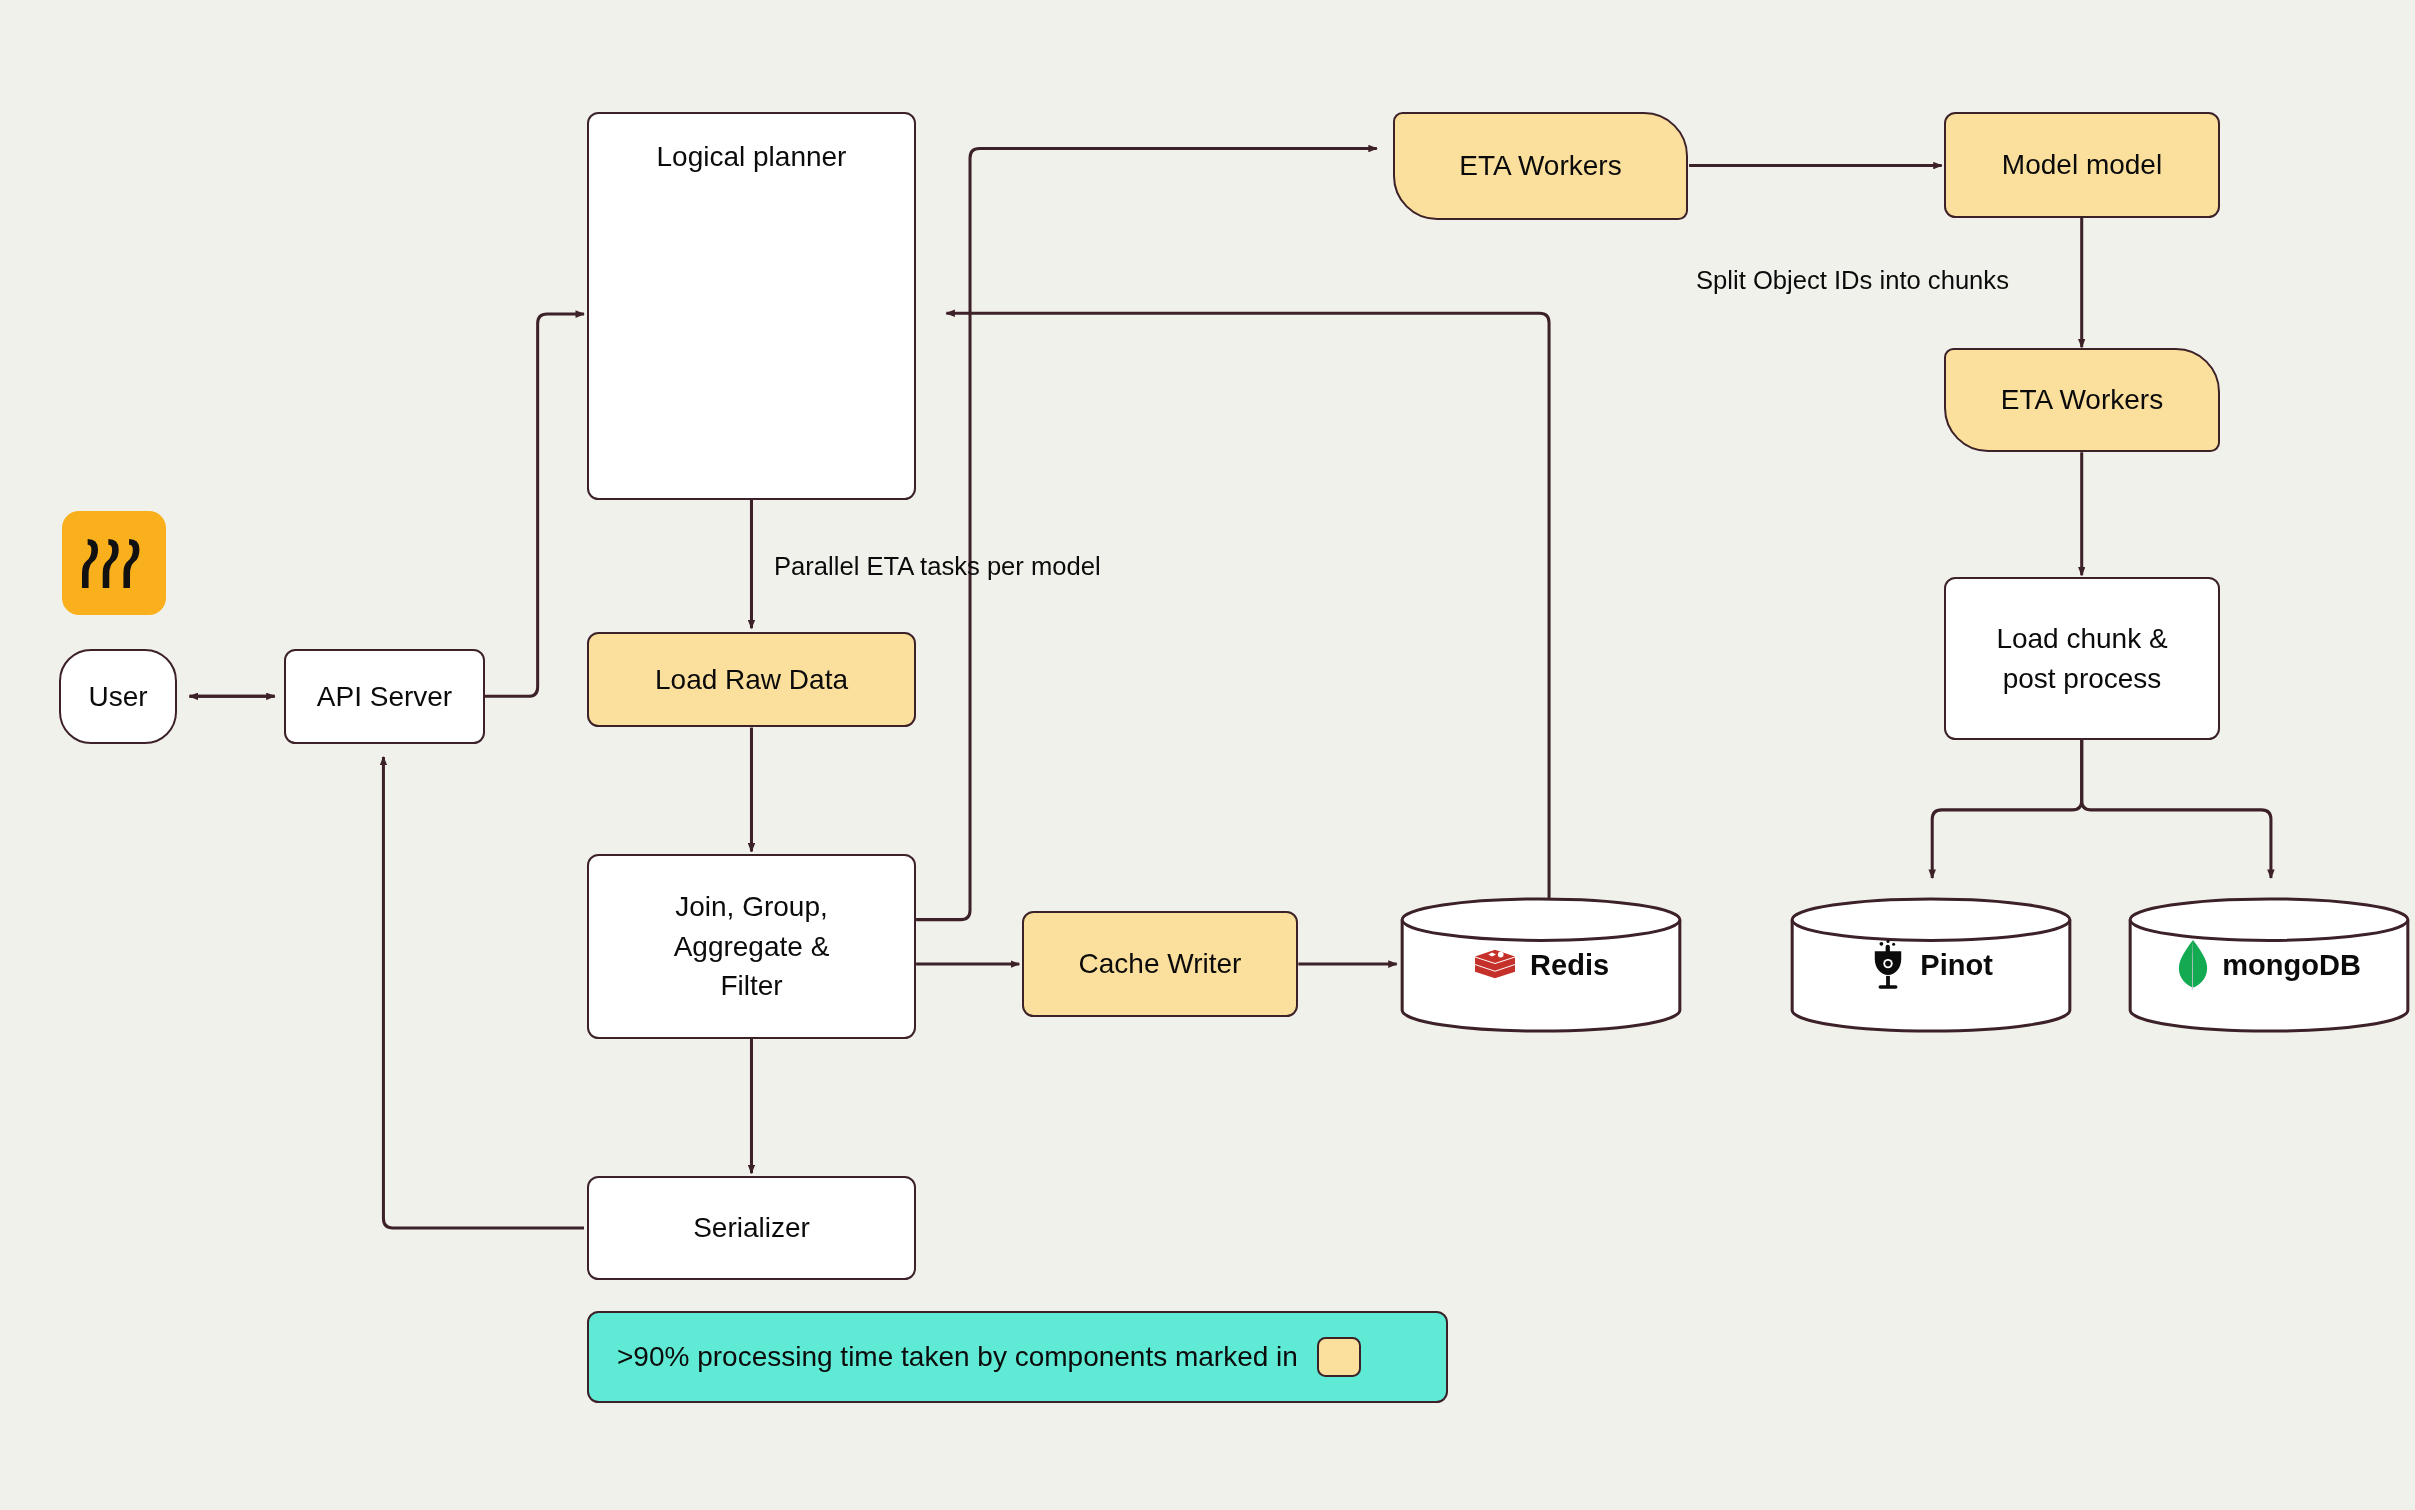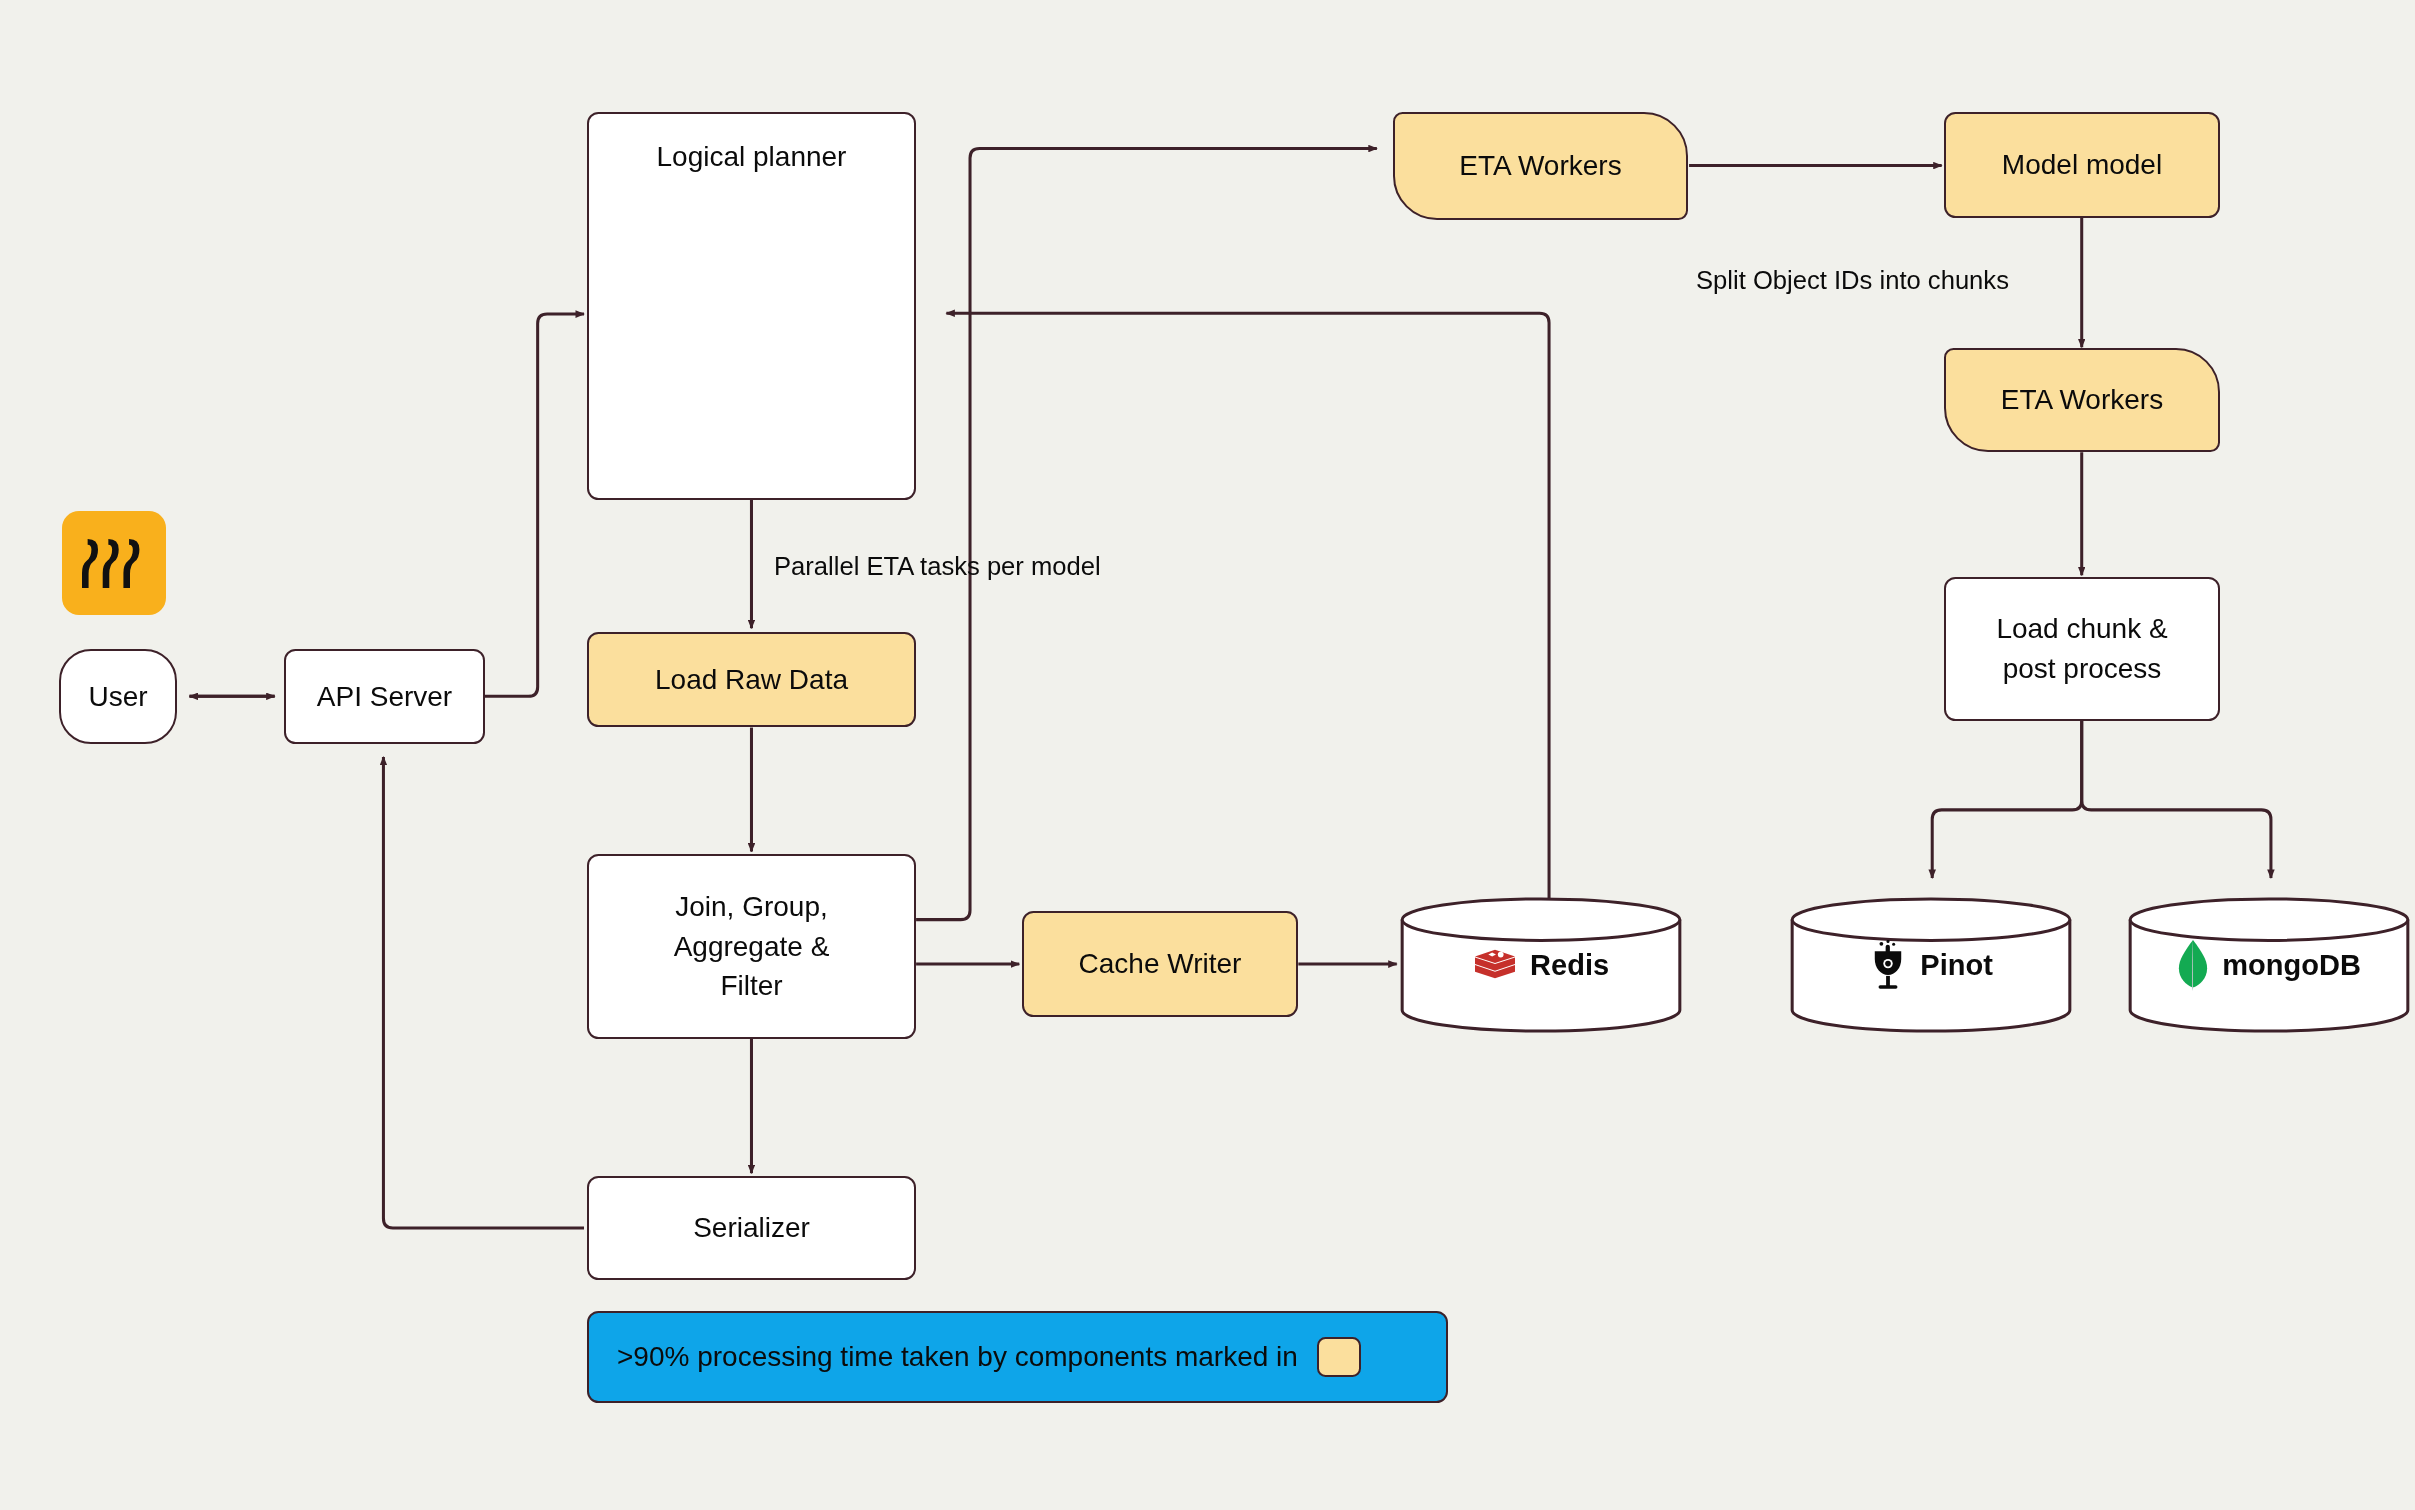--- a/index.html
+++ b/index.html
@@ -110,21 +110,21 @@
     background: #f9b01c;
     border-radius: 17px;
     display: flex;
     align-items: center;
     justify-content: center;
   }
   .legend {
     position: absolute;
     box-sizing: border-box;
     border: 2.8px solid #3d2129;
-    background: #0ea5e9;
+    background: #5eead4;
     border-radius: 11.4px;
     display: flex;
     align-items: center;
     padding-left: 28px;
     gap: 19px;
   }
   .legend-text {
     font-size: 28px;
     color: #0b0b0b;
   }
@@ -230,21 +230,21 @@
   </div>
 
   <div class="node yellow" style="left:1944px; top:112px; width:276px; height:106px;">
     <span>Model model</span>
   </div>
 
   <div class="node worker" style="left:1944px; top:348px; width:276px; height:104px;">
     <span>ETA Workers</span>
   </div>
 
-  <div class="node" style="left:1944px; top:577px; width:276px; height:144px; white-space:pre-line;">
+  <div class="node" style="left:1944px; top:577px; width:276px; height:163px; white-space:pre-line;">
     <span>Load chunk &amp;
 post process</span>
   </div>
 
   <div class="cyl" style="left:1399px; top:897px; width:284px; height:136px;">
     <svg width="284" height="136" viewBox="0 0 300 144">
       <path d="M3,24 L3,120 a147,22 0 0 0 294,0 L297,24" fill="#ffffff" stroke="#3d2129" stroke-width="3.2"></path>
       <ellipse cx="150" cy="24" rx="147" ry="22" fill="#ffffff" stroke="#3d2129" stroke-width="3.2"></ellipse>
     </svg>
     <div class="cyl-content">

